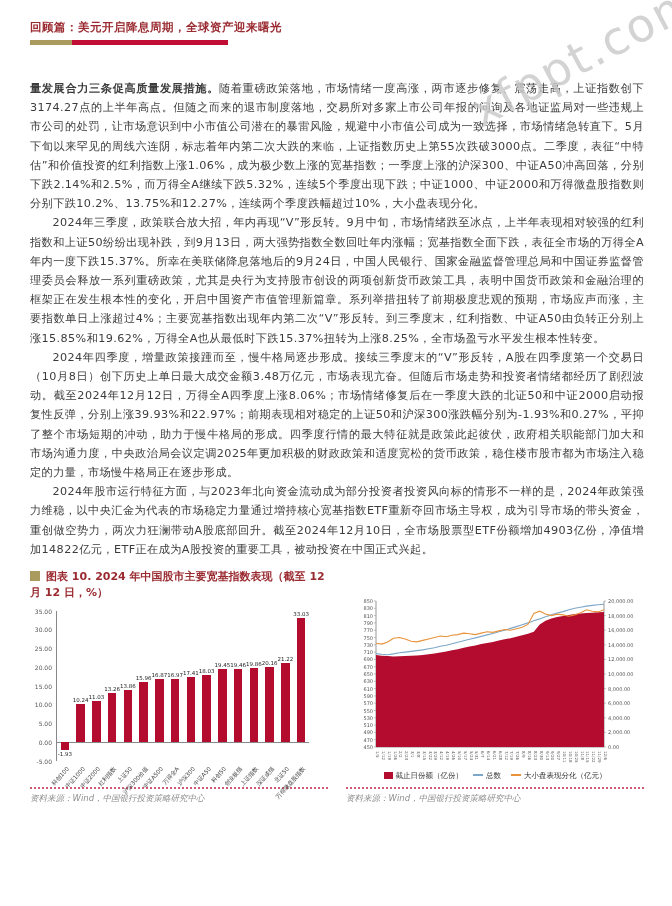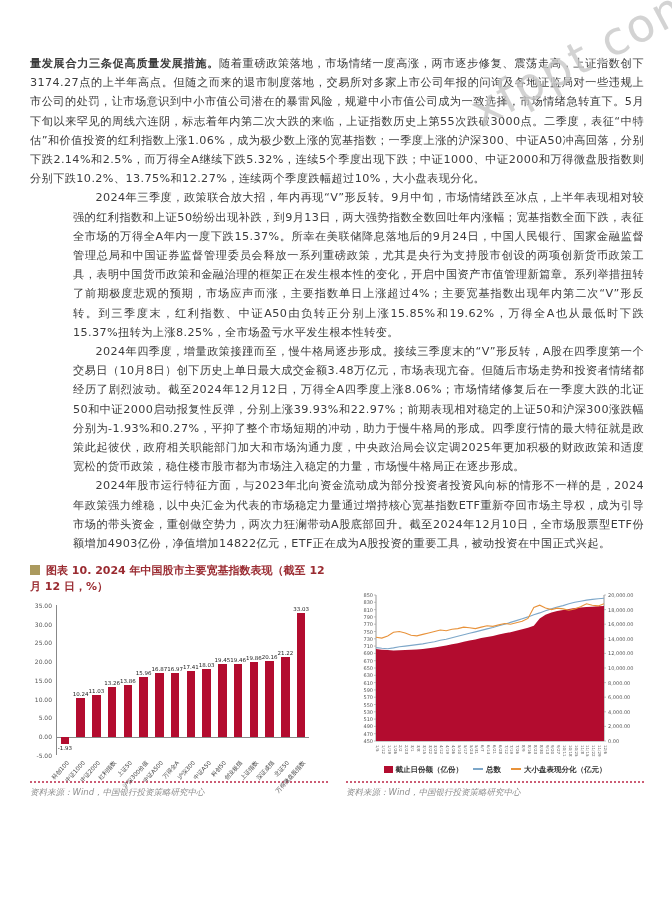--- a/index.html
+++ b/index.html
@@ -14,21 +14,21 @@
   .hdr-bar .red{flex:1;height:5px;background:#c00e35;}
 
   
   .watermark{position:absolute;top:28px;right:-38px;transform:rotate(-28deg);
              font-size:46px;color:#c9c9c9;opacity:.8;letter-spacing:2px;z-index:5;pointer-events:none;}
 
   
   .paras{margin-top:34px;font-size:11.2px;line-height:19.2px;color:#3c3c3c;
          text-align:justify;letter-spacing:0.4px;}
   .paras p{margin:0;}
-  .paras p.indent{text-indent:2em;margin-left:43px;}
+  .paras p.indent{text-indent:2em;}
 
   
   .figrow{display:flex;margin-top:10px;gap:18px;align-items:flex-end;}
   .figcol{width:298px;}
   .fig-title{font-size:11px;font-weight:bold;color:#9a2b31;line-height:16px;}
   .fig-title .bullet{display:inline-block;width:10px;height:10px;background:#ab9a5e;
                      margin-right:6px;vertical-align:-1px;}
   .chart-box{position:relative;margin-top:8px;height:172px;}
   .sep{border-top:2px dotted #cc5c74;margin-top:6px;}
   .src{font-size:8.5px;font-style:italic;color:#8f8f8f;margin-top:4px;}
@@ -37,31 +37,38 @@
   .bc-ylabel{position:absolute;font-size:6px;color:#555;width:22px;text-align:right;}
   .bc-plot{position:absolute;left:26px;top:2px;width:252px;height:150px;border-left:1px solid #888;}
   .bc-zero{position:absolute;left:0;width:100%;height:1px;background:#888;}
   .bc-bar{position:absolute;background:#b30c2f;}
   .bc-val{position:absolute;font-size:5.5px;color:#222;text-align:center;width:26px;}
   .bc-xlab{position:absolute;font-size:5.8px;color:#444;width:52px;text-align:right;
            transform:rotate(-48deg);transform-origin:top right;white-space:nowrap;}
 
   
   .legend{display:flex;justify-content:center;gap:10px;font-size:7.5px;color:#333;
-          margin-top:2px;align-items:center;font-weight:bold;}
+          margin-top:2px;align-items:center;}
   .legend .sw{display:inline-block;width:9px;height:7px;margin-right:3px;vertical-align:-1px;}
   .legend .ln{display:inline-block;width:10px;height:2px;margin-right:3px;vertical-align:2px;}
 </style>
 </head>
 <body>
 
 <div class="page">
   <div class="watermark">xfppt.com</div>
 
   <div class="content">
+    <div>
+      <div class="hdr-title">回顾篇：美元开启降息周期，全球资产迎来曙光</div>
+      <div class="hdr-bar">
+        <div class="gold"></div>
+        <div class="red"></div>
+      </div>
+    </div>
 
     <div class="paras">
       <p><b>量发展合力三条促高质量发展措施。</b><span>随着重磅政策落地，市场情绪一度高涨，两市逐步修复、震荡走高，上证指数创下3174.27点的上半年高点。但随之而来的退市制度落地，交易所对多家上市公司年报的问询及各地证监局对一些违规上市公司的处罚，让市场意识到中小市值公司潜在的暴雷风险，规避中小市值公司成为一致选择，市场情绪急转直下。5月下旬以来罕见的周线六连阴，标志着年内第二次大跌的来临，上证指数历史上第55次跌破3000点。二季度，表征“中特估”和价值投资的红利指数上涨1.06%，成为极少数上涨的宽基指数；一季度上涨的沪深300、中证A50冲高回落，分别下跌2.14%和2.5%，而万得全A继续下跌5.32%，连续5个季度出现下跌；中证1000、中证2000和万得微盘股指数则分别下跌10.2%、13.75%和12.27%，连续两个季度跌幅超过10%，大小盘表现分化。</span></p>
       <p class="indent">2024年三季度，政策联合放大招，年内再现“V”形反转。9月中旬，市场情绪跌至冰点，上半年表现相对较强的红利指数和上证50纷纷出现补跌，到9月13日，两大强势指数全数回吐年内涨幅；宽基指数全面下跌，表征全市场的万得全A年内一度下跌15.37%。所幸在美联储降息落地后的9月24日，中国人民银行、国家金融监督管理总局和中国证券监督管理委员会释放一系列重磅政策，尤其是央行为支持股市创设的两项创新货币政策工具，表明中国货币政策和金融治理的框架正在发生根本性的变化，开启中国资产市值管理新篇章。系列举措扭转了前期极度悲观的预期，市场应声而涨，主要指数单日上涨超过4%；主要宽基指数出现年内第二次“V”形反转。到三季度末，红利指数、中证A50由负转正分别上涨15.85%和19.62%，万得全A也从最低时下跌15.37%扭转为上涨8.25%，全市场盈亏水平发生根本性转变。</p>
       <p class="indent">2024年四季度，增量政策接踵而至，慢牛格局逐步形成。接续三季度末的“V”形反转，A股在四季度第一个交易日（10月8日）创下历史上单日最大成交金额3.48万亿元，市场表现亢奋。但随后市场走势和投资者情绪都经历了剧烈波动。截至2024年12月12日，万得全A四季度上涨8.06%；市场情绪修复后在一季度大跌的北证50和中证2000启动报复性反弹，分别上涨39.93%和22.97%；前期表现相对稳定的上证50和沪深300涨跌幅分别为-1.93%和0.27%，平抑了整个市场短期的冲动，助力于慢牛格局的形成。四季度行情的最大特征就是政策此起彼伏，政府相关职能部门加大和市场沟通力度，中央政治局会议定调2025年更加积极的财政政策和适度宽松的货币政策，稳住楼市股市都为市场注入稳定的力量，市场慢牛格局正在逐步形成。</p>
       <p class="indent">2024年股市运行特征方面，与2023年北向资金流动成为部分投资者投资风向标的情形不一样的是，2024年政策强力维稳，以中央汇金为代表的市场稳定力量通过增持核心宽基指数ETF重新夺回市场主导权，成为引导市场的带头资金，重创做空势力，两次力狂澜带动A股底部回升。截至2024年12月10日，全市场股票型ETF份额增加4903亿份，净值增加14822亿元，ETF正在成为A股投资的重要工具，被动投资在中国正式兴起。</p>
     </div>
 
     <div class="figrow">
       <div class="figcol">

